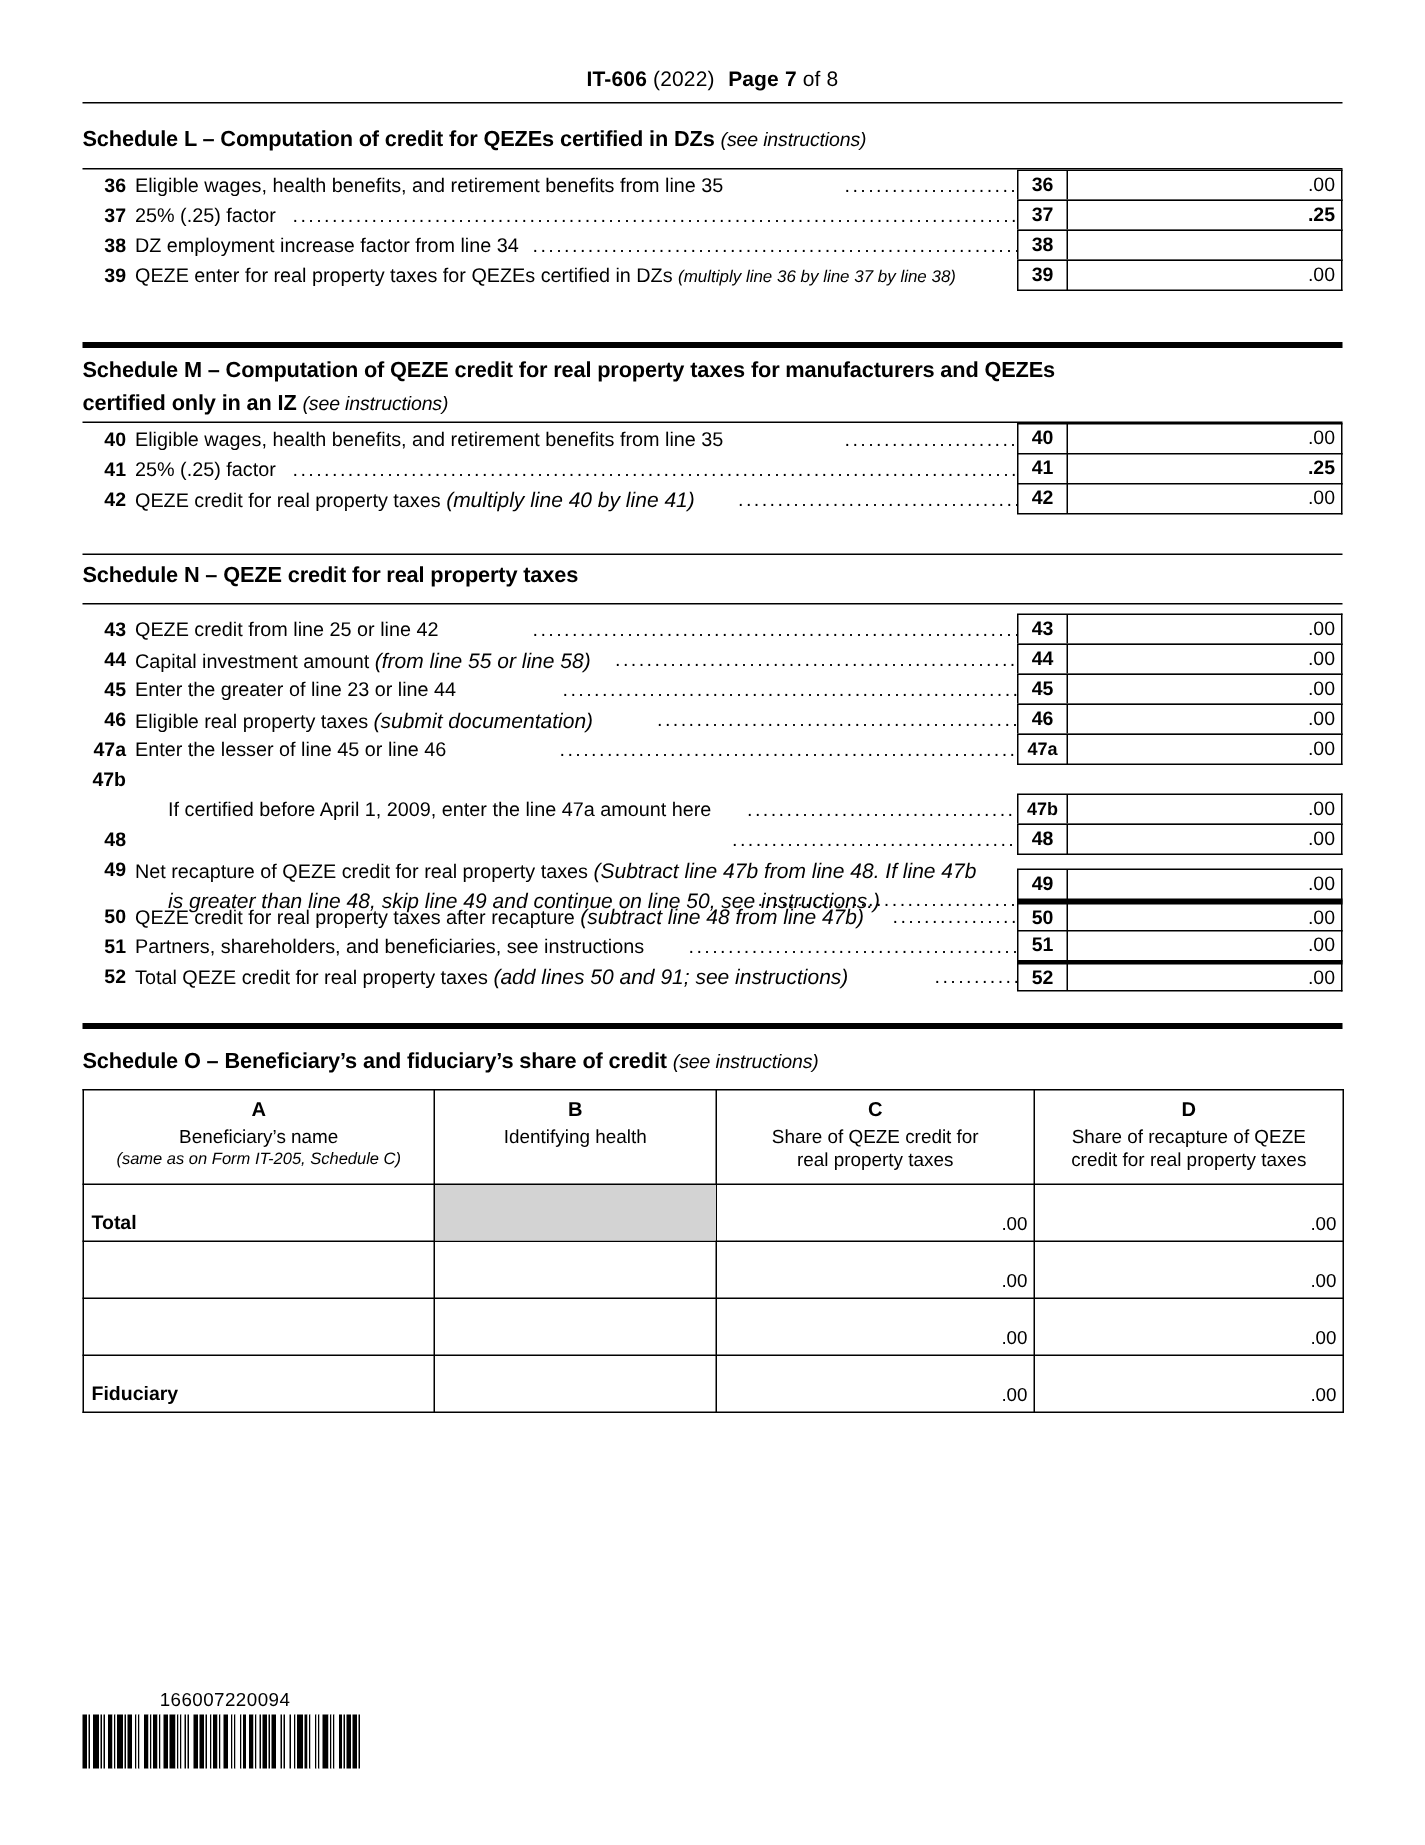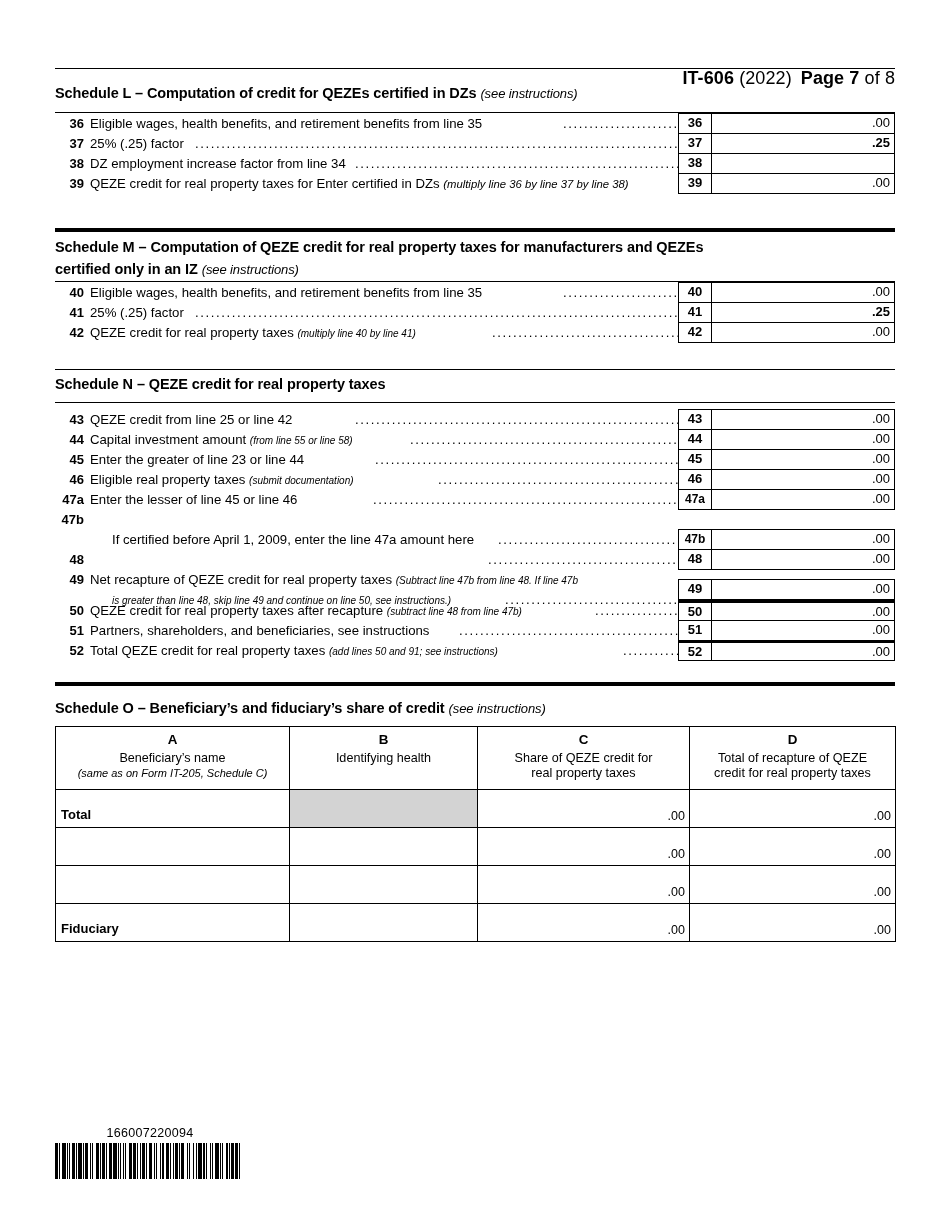--- a/index.html
+++ b/index.html
@@ -19,24 +19,23 @@
     background: #ffffff;
     overflow: hidden;
   }
 
   
   .page-header {
     position: absolute;
     left: 55px;
     top: 44px;
     width: 840px;
-    text-align: right;
-    font-size: 18px;
+    text-align: center;
+    font-size: 14px;
     letter-spacing: 0.1px;
-    margin-top: 24px;
   }
   .page-header .b { font-weight: bold; }
   .page-header .sp { display: inline-block; width: 9px; }
 
   .rule-thin {
     position: absolute;
     left: 55px;
     width: 840px;
     height: 1px;
     background: #000000;
@@ -83,21 +82,21 @@
   }
   .ln-txt {
     position: absolute;
     left: 35px;
     top: 0;
     font-size: 13.2px;
     line-height: 20px;
     white-space: nowrap;
   }
   .ln-txt.indent { left: 57px; }
-  .ln-txt em { font-style: italic; font-size: 10px; }
+  .ln-txt em { font-style: italic; font-size: 14px; }
   .ln-txt .small-it { font-style: italic; font-size: 11.3px; }
 
   
   .leader {
     position: absolute;
     top: 0;
     height: 20px;
     line-height: 20px;
     overflow: hidden;
     font-size: 13.2px;
@@ -245,21 +244,21 @@
   <div class="line-row" style="top:154px;">
     <span class="ln-no">38</span>
     <span class="ln-txt">DZ employment increase factor from line 34</span>
     <span class="leader" style="left:300px;width:328px;">.......................................................................................................</span>
   </div>
   <div class="numbox" style="left:678px;top:153px;width:34px;height:21px;">38</div>
   <div class="amtbox" style="left:712px;top:153px;width:183px;height:21px;"></div>
 
   <div class="line-row" style="top:174px;">
     <span class="ln-no">39</span>
-    <span class="ln-txt"><span>QEZE credit for real property taxes for Enter certified in DZs</span> <span class="small-it">(multiply line 36 by line 37 by line 38)</span></span>
+    <span class="ln-txt"><span>QEZE enter for real property taxes for QEZEs certified in DZs</span> <span class="small-it">(multiply line 36 by line 37 by line 38)</span></span>
     <span class="leader" style="left:663px;width:15px;">....</span>
   </div>
   <div class="numbox" style="left:678px;top:173px;width:34px;height:21px;">39</div>
   <div class="amtbox" style="left:712px;top:173px;width:183px;height:21px;">.00</div>
 
   <div class="rule-thick" style="top:228px;"></div>
   <div class="sched-head" style="top:239px;">
     <span>Schedule M – Computation of QEZE credit for real property taxes for manufacturers and QEZEs</span>
   </div>
   <div class="sched-head" style="top:261px;">
@@ -414,21 +413,21 @@
           <span class="col-letter">B</span>
           <span>Identifying health</span>
         </th>
         <th>
           <span class="col-letter">C</span>
           <span>Share of QEZE credit for</span><br>
           <span>real property taxes</span>
         </th>
         <th>
           <span class="col-letter">D</span>
-          <span>Total of recapture of QEZE</span><br>
+          <span>Share of recapture of QEZE</span><br>
           <span>credit for real property taxes</span>
         </th>
       </tr>
     </thead>
     <tbody>
       <tr>
         <td class="o-cell">
             <span class="rowlabel">Total</span>
           </td>
         <td class="o-cell o-shaded"></td>

